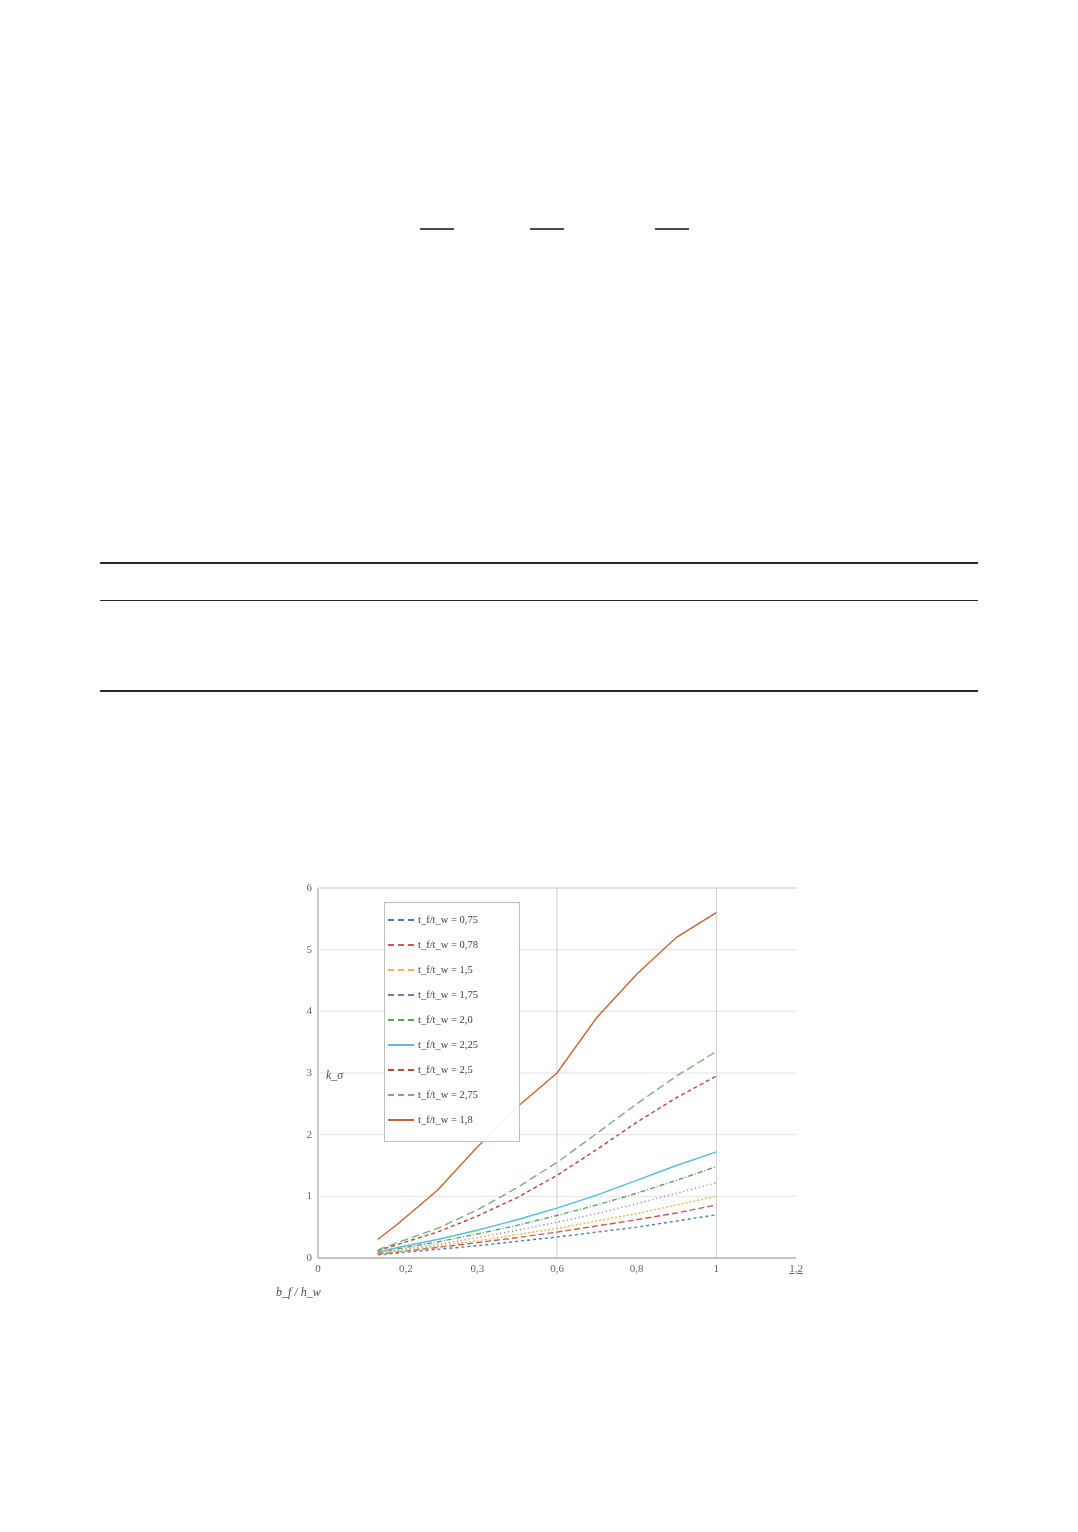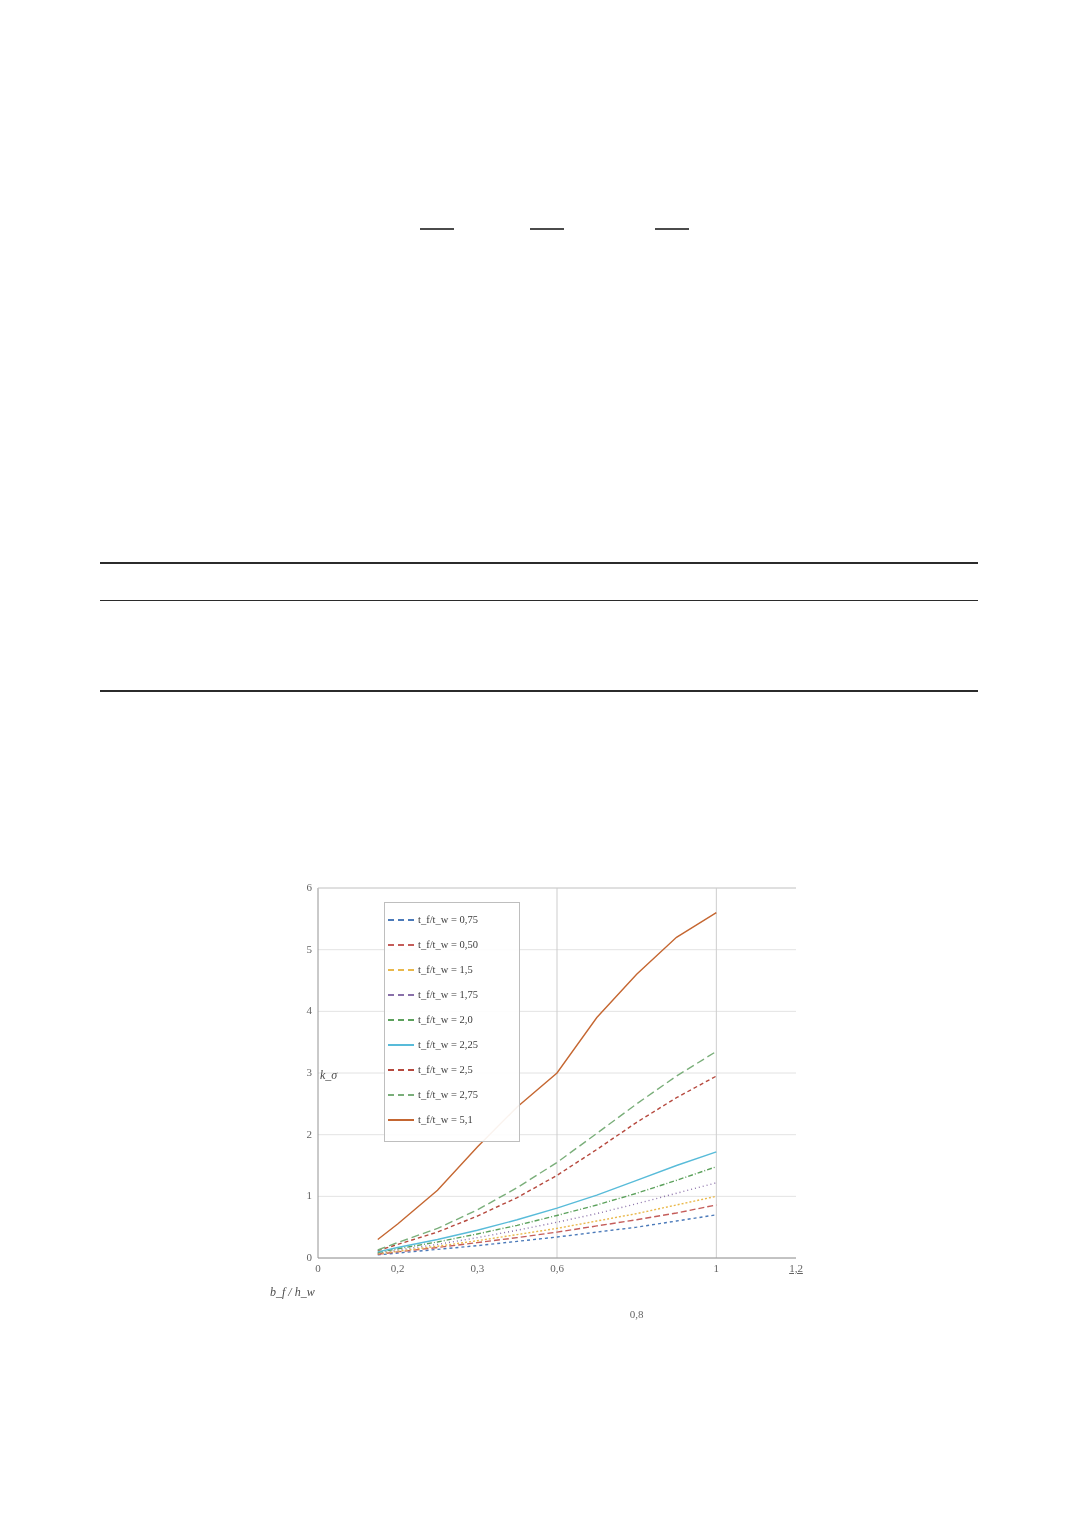--- a/index.html
+++ b/index.html
@@ -61,20 +61,21 @@
   }
   .xtick {
     text-align: center;
     width: 30px;
   }
   .axis-title {
     position: absolute;
     font-size: 12px;
     color: #3a3a3a;
     font-style: italic;
+    margin-left: 6px;
   }
   #x-axis-title {
     left: 0;
     right: 0;
     text-align: left;
     bottom: -2px;
   }
   #y-axis-title {
     left: 2px;
     top: 180px;
@@ -161,21 +162,21 @@
         <path d="M59.75 361.98 L79.67 354.58 L119.50 340.40 L159.33 321.90 L199.17 299.70 L239.00 274.42 L278.83 245.43 L318.67 215.83 L358.50 188.08 L398.33 163.42" fill="none" stroke="#6fa86f" stroke-width="1.4" stroke-dasharray="8,4"></path>
         <path d="M59.75 351.50 L79.67 336.08 L119.50 302.17 L159.33 259.00 L199.17 218.92 L239.00 185.00 L278.83 129.50 L318.67 86.33 L358.50 49.33 L398.33 24.67" fill="none" stroke="#c05a20" stroke-width="1.4"></path>
       </svg>
     <div class="legend-box" id="legend">
         <div class="legend-row">
           <span class="legend-swatch" style="border-top-color: rgb(60, 111, 180); border-top-style: dashed;"></span>
           <span class="legend-text">t_f/t_w = 0,75</span>
         </div>
         <div class="legend-row">
           <span class="legend-swatch" style="border-top-color: rgb(192, 80, 77); border-top-style: dashed;"></span>
-          <span class="legend-text">t_f/t_w = 0,50</span>
+          <span class="legend-text">t_f/t_w = 0,78</span>
         </div>
         <div class="legend-row">
           <span class="legend-swatch" style="border-top-color: rgb(232, 179, 60); border-top-style: dashed;"></span>
           <span class="legend-text">t_f/t_w = 1,5</span>
         </div>
         <div class="legend-row">
           <span class="legend-swatch" style="border-top-color: rgb(128, 100, 162); border-top-style: dashed;"></span>
           <span class="legend-text">t_f/t_w = 1,75</span>
         </div>
         <div class="legend-row">
@@ -189,33 +190,33 @@
         <div class="legend-row">
           <span class="legend-swatch" style="border-top-color: rgb(176, 58, 46); border-top-style: dashed;"></span>
           <span class="legend-text">t_f/t_w = 2,5</span>
         </div>
         <div class="legend-row">
           <span class="legend-swatch" style="border-top-color: rgb(111, 168, 111); border-top-style: dashed;"></span>
           <span class="legend-text">t_f/t_w = 2,75</span>
         </div>
         <div class="legend-row">
           <span class="legend-swatch" style="border-top-color: rgb(192, 90, 32); border-top-style: solid;"></span>
-          <span class="legend-text">t_f/t_w = 5,1</span>
+          <span class="legend-text">t_f/t_w = 1,8</span>
         </div>
       </div>
     <div class="axis-title" id="y-axis-title">k_σ</div>
   <div class="tick-label ytick" style="left: -30px; top: 363px;">0</div>
       <div class="tick-label ytick" style="left: -30px; top: 301.333px;">1</div>
       <div class="tick-label ytick" style="left: -30px; top: 239.667px;">2</div>
       <div class="tick-label ytick" style="left: -30px; top: 178px;">3</div>
       <div class="tick-label ytick" style="left: -30px; top: 116.333px;">4</div>
       <div class="tick-label ytick" style="left: -30px; top: 54.6667px;">5</div>
       <div class="tick-label ytick" style="left: -30px; top: -7px;">6</div>
       <div class="tick-label xtick" style="left: -15px; top: 374px;">0</div>
-      <div class="tick-label xtick" style="left: 64.6667px; top: 374px;">0,2</div>
+      <div class="tick-label xtick" style="left: 64.6667px; top: 374px; text-align: right;">0,2</div>
       <div class="tick-label xtick" style="left: 144.333px; top: 374px;">0,3</div>
       <div class="tick-label xtick" style="left: 224px; top: 374px;">0,6</div>
-      <div class="tick-label xtick" style="left: 303.667px; top: 374px; margin-top: 46px;">0,8</div>
+      <div class="tick-label xtick" style="left: 303.667px; top: 374px;">0,8</div>
       <div class="tick-label xtick" style="left: 383.333px; top: 374px;">1</div>
       <div class="tick-label xtick" style="left: 463px; top: 374px; text-decoration: underline;">1,2</div>
     </div>
   <div class="axis-title" id="x-axis-title">b_f / h_w</div>
 </div>
 
 </body></html>

